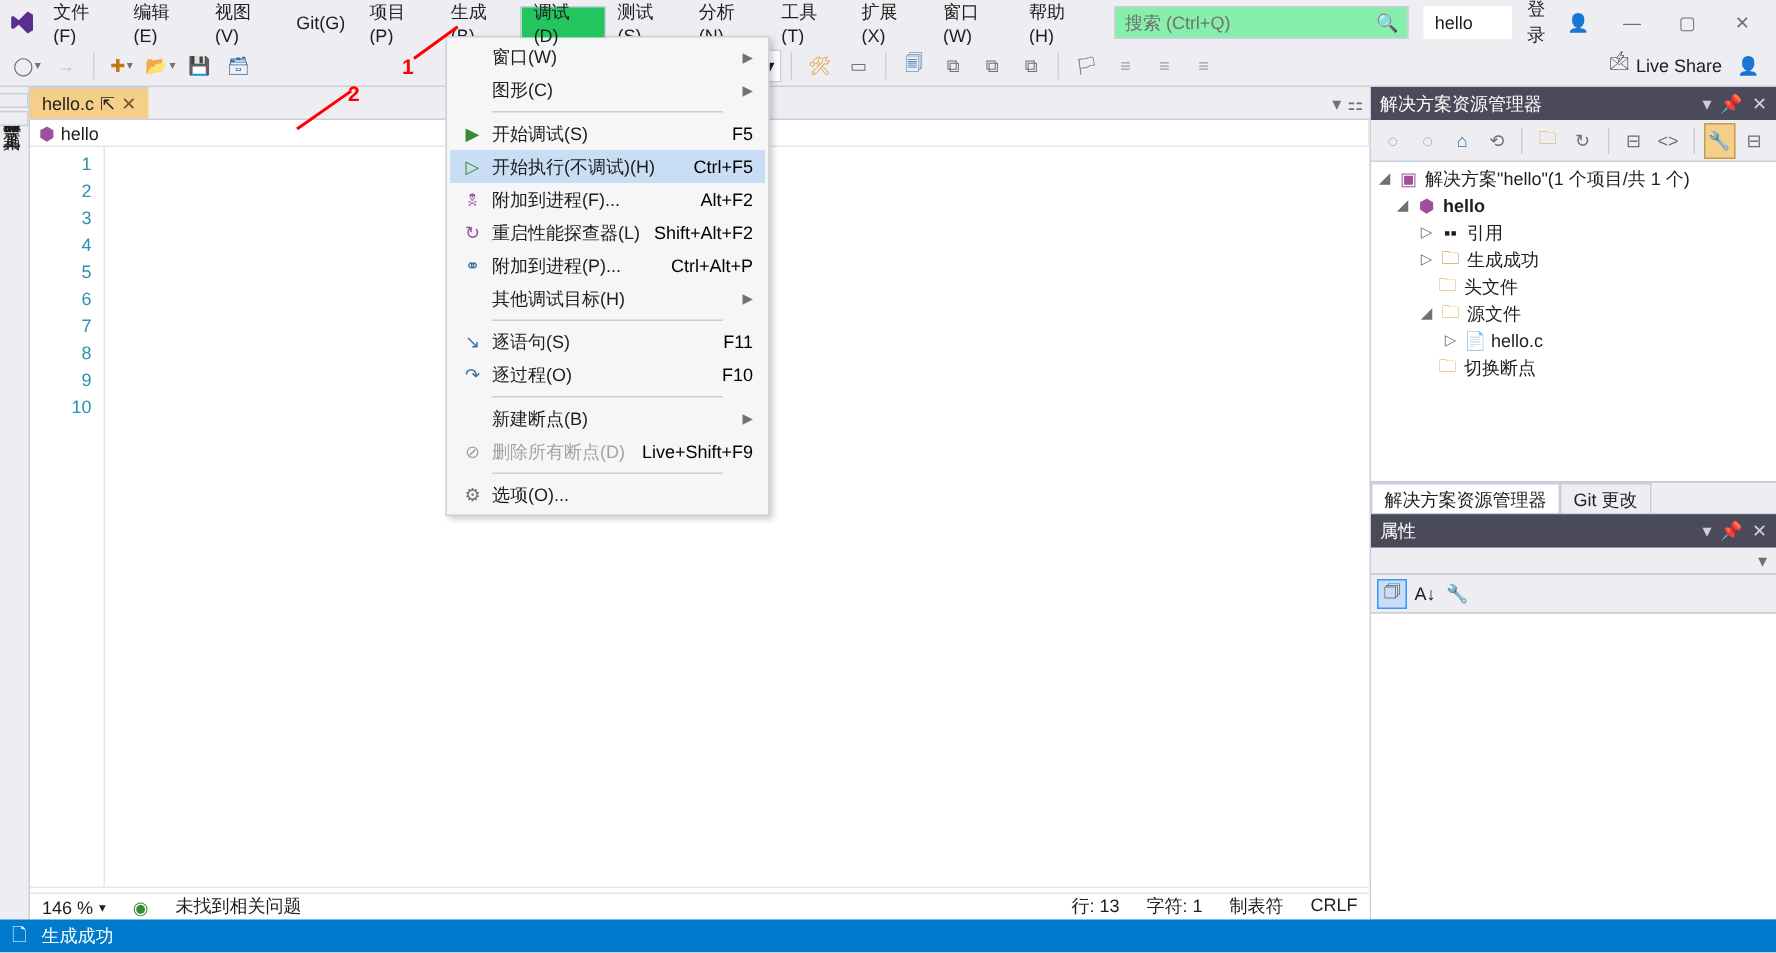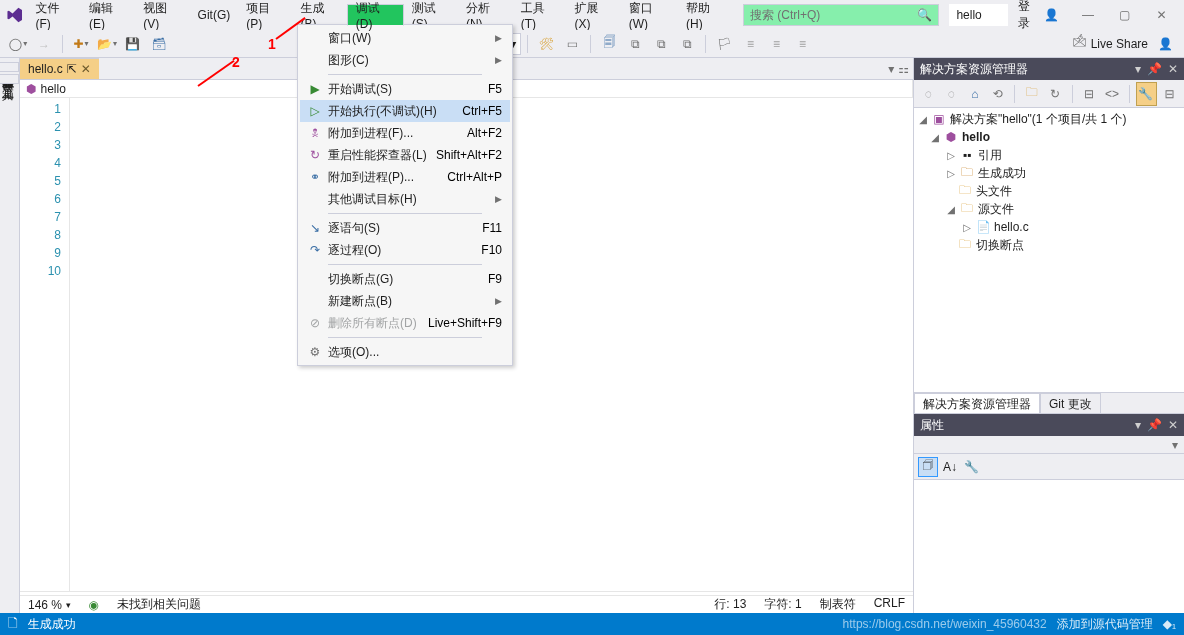--- a/index.html
+++ b/index.html
@@ -50,21 +50,21 @@
 .panel-search { height: 22px; margin: 3px; display: flex; align-items: center; border: 1px solid #cccedb; background: #fff; padding: 0 6px; color: #717171; justify-content: space-between; }
 .tree { flex: 1; background: #fff; padding: 2px 4px; overflow: auto; font-size: 12px; }
 .tree-row { display: flex; align-items: center; height: 18px; gap: 4px; white-space: nowrap; }
 .exp { width: 10px; text-align: center; color: #717171; font-size: 10px; }
 .tree-icon { width: 14px; text-align: center; }
 .bold { font-weight: bold; }
 .bottom-tabs { height: 21px; background: #eeeef2; border-top: 1px solid #cccedb; display: flex; }
 .bottom-tabs .btab { padding: 2px 8px; background: #fff; border: 1px solid #cccedb; border-bottom: none; }
 .bottom-tabs .btab.inactive { background: #eeeef2; }
 
-.props-panel { border-top: 1px solid #cccedb; display: flex; flex-direction: column; height: 200px; }
+.props-panel { border-top: 1px solid #cccedb; display: flex; flex-direction: column; height: 271px; }
 .props-combo { height: 18px; background: #eeeef2; border-bottom: 1px solid #cccedb; display: flex; align-items: center; justify-content: flex-end; padding-right: 6px; color: #717171; }
 .props-tb { height: 26px; background: #eeeef2; border-bottom: 1px solid #cccedb; display: flex; align-items: center; padding: 0 4px; gap: 2px; }
 .props-tb .tbox { width: 20px; height: 20px; display: flex; align-items: center; justify-content: center; }
 .props-tb .tbox.pressed { background: #c9def5; border: 1px solid #3399ff; }
 .props-body { flex: 1; background: #fff; }
 
 .statusbar { height: 22px; background: #007acc; color: #fff; display: flex; align-items: center; padding: 0 8px; gap: 10px; font-size: 11px; }
 .statusbar .right { margin-left: auto; display: flex; gap: 10px; align-items: center; }
 
 
@@ -313,25 +313,20 @@
         <div class="tbox" style="color:#a0a0a0">🔧</div>
       </div>
       <div class="props-body"></div>
     </div>
   </div>
 </div>
 
 <div class="statusbar">
   <span>🗋</span>
   <span>生成成功</span>
-  <div class="right">
-    <span style="opacity:0.6">https://blog.csdn.net/weixin_45960432</span>
-    <span style="opacity:0.85">添加到源代码管理</span>
-    <span style="opacity:0.85">◆₁</span>
-  </div>
 </div>
 
 <div class="dropdown">
   <div class="dd-item">
       <span class="icon-col"></span>
       <span class="label">窗口(W)</span>
       <span class="arrow">▶</span>
     </div>
   <div class="dd-item">
       <span class="icon-col"></span>
@@ -376,25 +371,20 @@
       <span class="shortcut">F11</span>
     </div>
   <div class="dd-item">
       <span class="icon-col" style="color:#3a6ea5">↷</span>
       <span class="label">逐过程(O)</span>
       <span class="shortcut">F10</span>
     </div>
   <div class="dd-sep"></div>
   <div class="dd-item">
       <span class="icon-col"></span>
-      <span class="label">切换断点(G)</span>
-      <span class="shortcut">F9</span>
-    </div>
-  <div class="dd-item">
-      <span class="icon-col"></span>
       <span class="label">新建断点(B)</span>
       <span class="arrow">▶</span>
     </div>
   <div class="dd-item disabled">
       <span class="icon-col">⊘</span>
       <span class="label">删除所有断点(D)</span>
       <span class="shortcut">Live+Shift+F9</span>
     </div>
   <div class="dd-sep"></div>
   <div class="dd-item">

